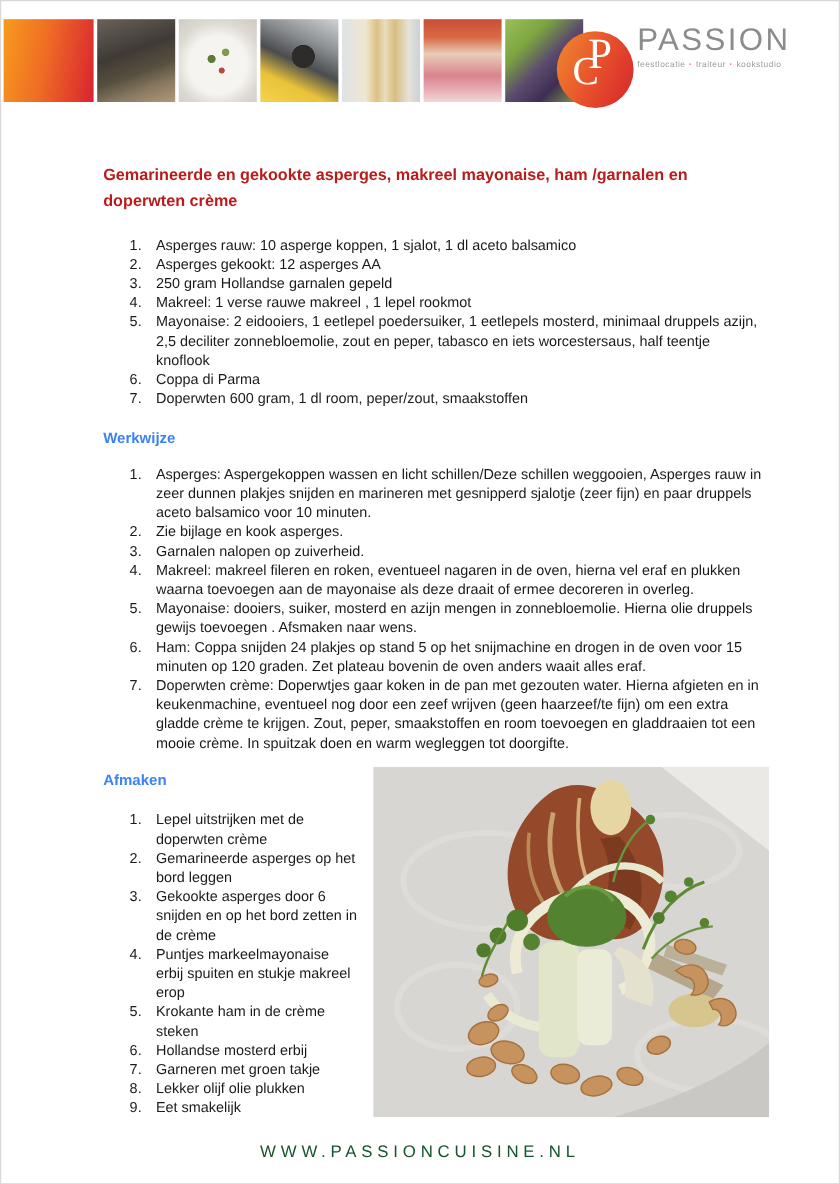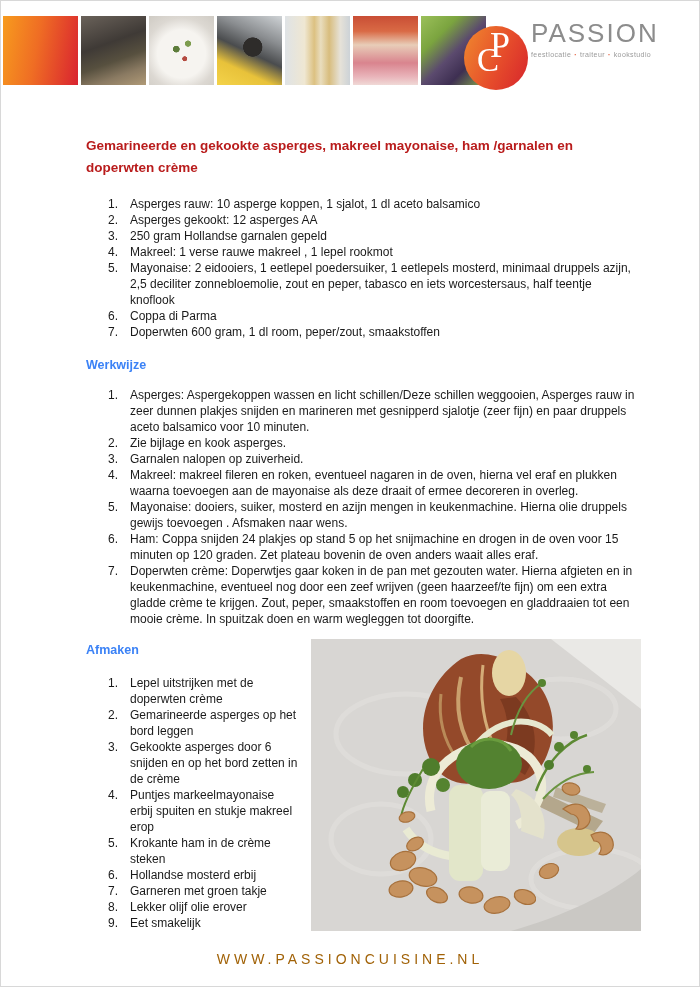--- a/index.html
+++ b/index.html
@@ -43,21 +43,21 @@
   ol li{counter-increment:n;position:relative;padding-left:24px;}
   ol li::before{content:counter(n) ".";position:absolute;left:2px;}
   .ing{left:105px;top:195px;width:532px;}
   .werk{left:105px;top:386px;width:537px;}
   .afm{left:105px;top:674px;width:192px;}
 
   
   .dish{position:absolute;left:310px;top:638px;width:330px;height:292px;display:block;}
 
   
-  .footer{position:absolute;left:0;top:950px;width:100%;text-align:center;font-size:14px;letter-spacing:4px;color:#a16207;cursor:pointer;}
+  .footer{position:absolute;left:0;top:950px;width:100%;text-align:center;font-size:14px;letter-spacing:4px;color:#14532d;cursor:pointer;}
 </style>
 </head>
 <body>
 
 <div class="page">
 
   <div class="photo-strip">
     <div class="tile t1"></div>
     <div class="tile t2"></div>
     <div class="tile t3"></div>
@@ -87,35 +87,35 @@
       <li>Coppa di Parma</li>
       <li>Doperwten 600 gram, 1 dl room, peper/zout, smaakstoffen</li>
     </ol>
 
   <h2 class="h-werk">Werkwijze</h2>
   <ol class="werk">
       <li>Asperges: Aspergekoppen wassen en licht schillen/Deze schillen weggooien, Asperges rauw in zeer dunnen plakjes snijden en marineren met gesnipperd sjalotje (zeer fijn) en paar druppels aceto balsamico voor 10 minuten.</li>
       <li>Zie bijlage en kook asperges.</li>
       <li>Garnalen nalopen op zuiverheid.</li>
       <li>Makreel: makreel fileren en roken, eventueel nagaren in de oven, hierna vel eraf en plukken waarna toevoegen aan de mayonaise als deze draait of ermee decoreren in overleg.</li>
-      <li>Mayonaise: dooiers, suiker, mosterd en azijn mengen in keukenmachine. Hierna olie druppels gewijs toevoegen . Afsmaken naar wens.</li>
+      <li>Mayonaise: dooiers, suiker, mosterd en azijn mengen in zonnebloemolie. Hierna olie druppels gewijs toevoegen . Afsmaken naar wens.</li>
       <li>Ham: Coppa snijden 24 plakjes op stand 5 op het snijmachine en drogen in de oven voor 15 minuten op 120 graden. Zet plateau bovenin de oven anders waait alles eraf.</li>
       <li>Doperwten crème: Doperwtjes gaar koken in de pan met gezouten water. Hierna afgieten en in keukenmachine, eventueel nog door een zeef wrijven (geen haarzeef/te fijn) om een extra gladde crème te krijgen. Zout, peper, smaakstoffen en room toevoegen en gladdraaien tot een mooie crème. In spuitzak doen en warm wegleggen tot doorgifte.</li>
     </ol>
 
   <h2 class="h-afm">Afmaken</h2>
   <ol class="afm">
       <li>Lepel uitstrijken met de doperwten crème</li>
       <li>Gemarineerde asperges op het bord leggen</li>
       <li>Gekookte asperges door 6 snijden en op het bord zetten in de crème</li>
       <li>Puntjes markeelmayonaise erbij spuiten en stukje makreel erop</li>
       <li>Krokante ham in de crème steken</li>
       <li>Hollandse mosterd erbij</li>
       <li>Garneren met groen takje</li>
-      <li>Lekker olijf olie erover</li>
+      <li>Lekker olijf olie plukken</li>
       <li>Eet smakelijk</li>
     </ol>
 
   <svg class="dish" viewBox="0 0 330 292" xmlns="http://www.w3.org/2000/svg">
     <rect width="330" height="292" fill="#d8d6d3"></rect>
     <path d="M240,0 L330,0 L330,70 Z" fill="#eae9e6"></path>
     <g fill="none" stroke="#e4e2de" stroke-width="5" opacity="0.55">
       <ellipse cx="95" cy="95" rx="70" ry="40"></ellipse>
       <ellipse cx="250" cy="70" rx="55" ry="30"></ellipse>
       <ellipse cx="70" cy="200" rx="50" ry="35"></ellipse>

